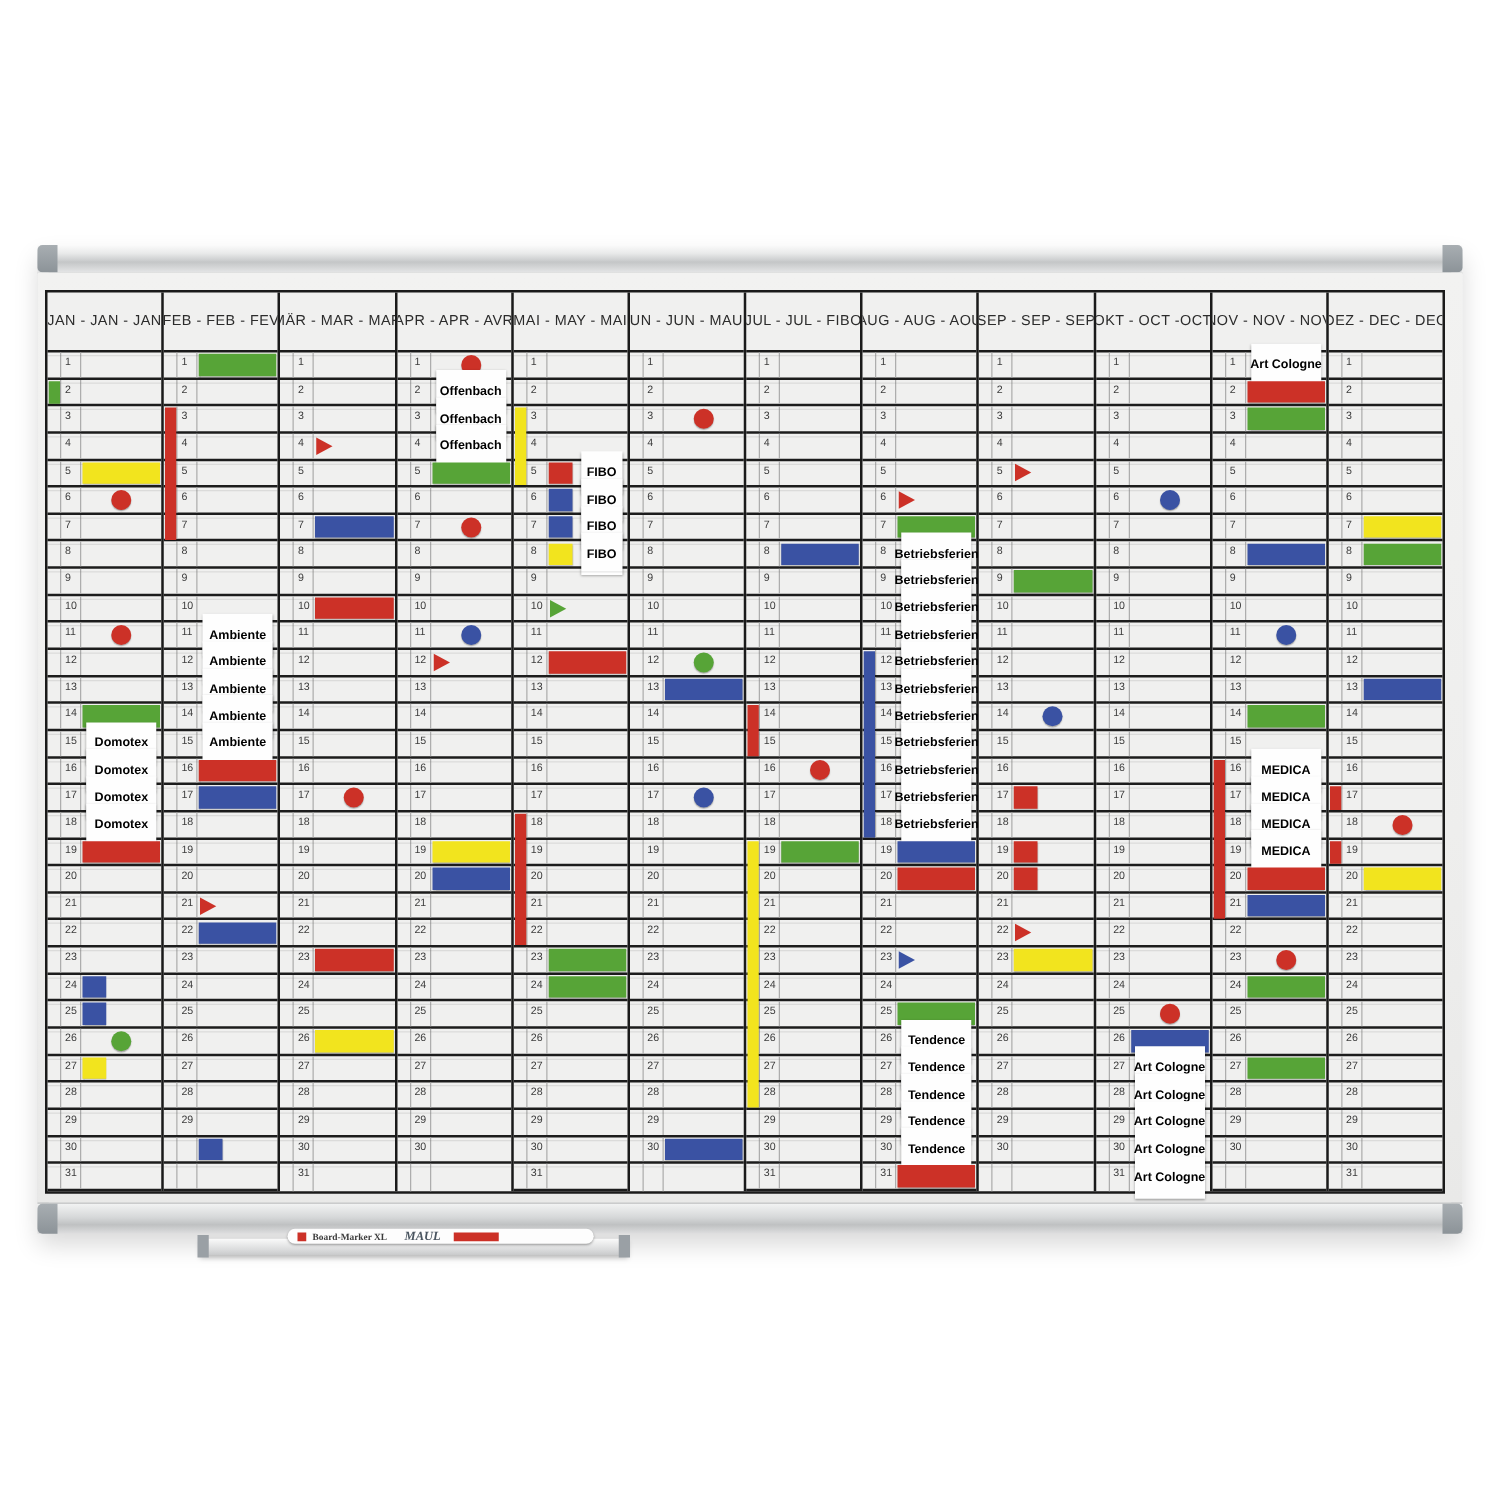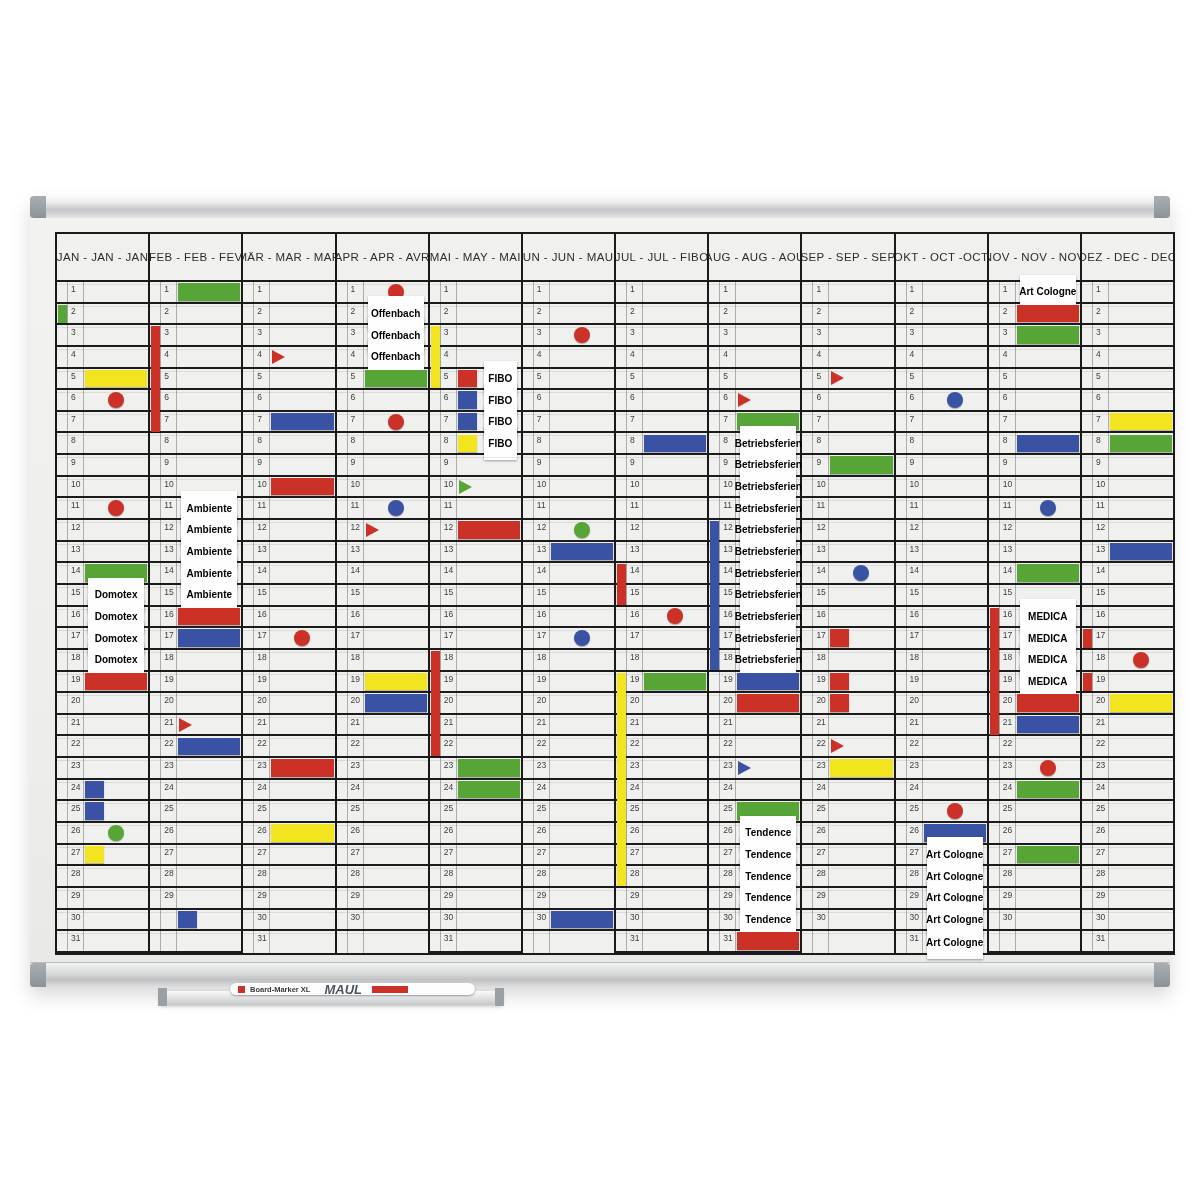--- a/index.html
+++ b/index.html
@@ -19,21 +19,21 @@
   .cap.right{right:0;border-radius:0 4px 4px 0;}
   .rail-side{position:absolute;top:22px;width:9px;height:744px;
     background:linear-gradient(90deg,#dfe0e1,#c9cbcc);}
   .rail-side.left{left:0;}
   .rail-side.right{right:0;background:linear-gradient(90deg,#c9cbcc,#dfe0e1);}
 
   .surface{position:absolute;left:0;top:22px;width:1140px;height:744px;
     background:linear-gradient(180deg,#f2f2f1 0%,#eeeeed 60%,#e9e9e8 100%);}
 
   
-  .grid{position:absolute;left:25px;top:14px;width:1120px;
+  .grid{position:absolute;left:6px;top:14px;width:1120px;
     display:flex;border:2.5px solid #1a1a1a;background:#f0f0ef;box-sizing:border-box;align-items:flex-end;}
   .month-col{flex:1 1 0;min-width:0;border-right:2.5px solid #1a1a1a;display:flex;flex-direction:column;}
   .month-col:last-child{border-right:none;}
   .month-header{height:46px;border-bottom:2.5px solid #1a1a1a;display:flex;align-items:center;justify-content:center;
     font-size:11.5px;color:#2c2c2c;letter-spacing:0.4px;white-space:nowrap;overflow:hidden;}
   .rows{position:relative;}
   .day-row{position:relative;height:21.65px;box-sizing:border-box;border-bottom:2px solid #1c1c1c;
     display:flex;align-items:stretch;}
   .day-row:last-child{border-bottom:none;}
   .day-row::before{content:"";position:absolute;left:0;right:0;top:2px;height:1px;background:rgba(110,110,110,0.16);}
@@ -63,24 +63,24 @@
   .chip-square{width:19px;height:17.5px;flex:none;margin-right:4px;box-shadow:0 1px 1px rgba(0,0,0,0.25);}
 
   
   .tray{position:absolute;left:130px;top:795px;width:342px;height:13px;
     background:linear-gradient(180deg,#fafafa,#d9dadb 70%,#c9cacb);box-shadow:0 2px 4px rgba(0,0,0,0.25);}
   .tray-cap{position:absolute;top:-3px;width:9px;height:18px;background:#9aa0a5;}
   .tray-cap.left{left:-2px;}
   .tray-cap.right{right:-2px;}
   .pen{position:absolute;left:70px;top:-8px;width:245px;height:12px;background:#fdfdfd;
     border-radius:6px;box-shadow:0 1px 2px rgba(0,0,0,0.35);
-    display:flex;align-items:center;padding:0 8px;box-sizing:border-box;}
+    display:flex;align-items:center;padding:0 8px;box-sizing:border-box;font-family:Liberation Serif, serif;}
   .pen-logo{width:7px;height:7px;background:#cc3127;flex:none;margin-right:5px;}
   .pen-label{font-size:7.5px;font-weight:bold;color:#3a3a3a;white-space:nowrap;}
-  .pen-brand{font-size:13px;font-weight:bold;font-style:italic;color:#4a5560;margin-left:14px;white-space:nowrap;}
+  .pen-brand{font-size:10px;font-weight:bold;font-style:italic;color:#4a5560;margin-left:14px;white-space:nowrap;}
   .pen-band{width:36px;height:7px;background:#cc3127;margin-left:10px;flex:none;}
 </style>
 </head>
 <body>
 
 <div class="stage">
   <div class="board">
     <div class="rail top">
       <div class="cap left"></div>
       <div class="cap right"></div>

